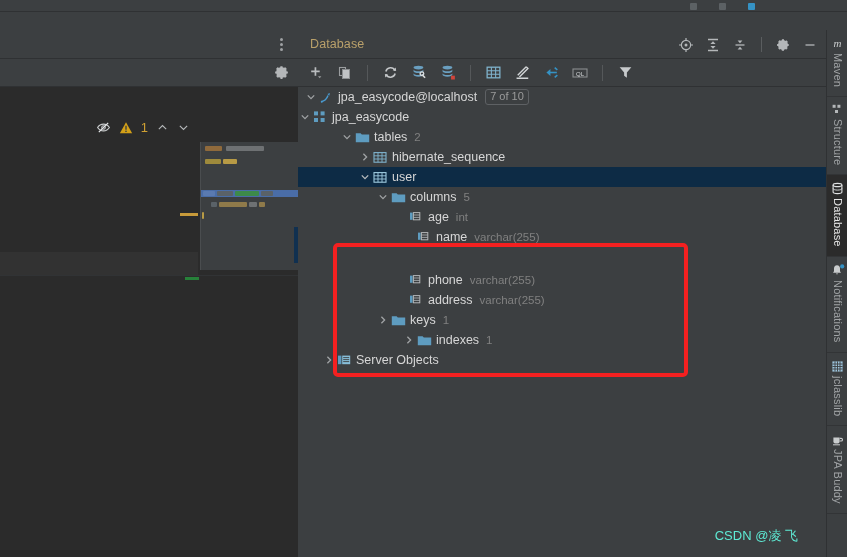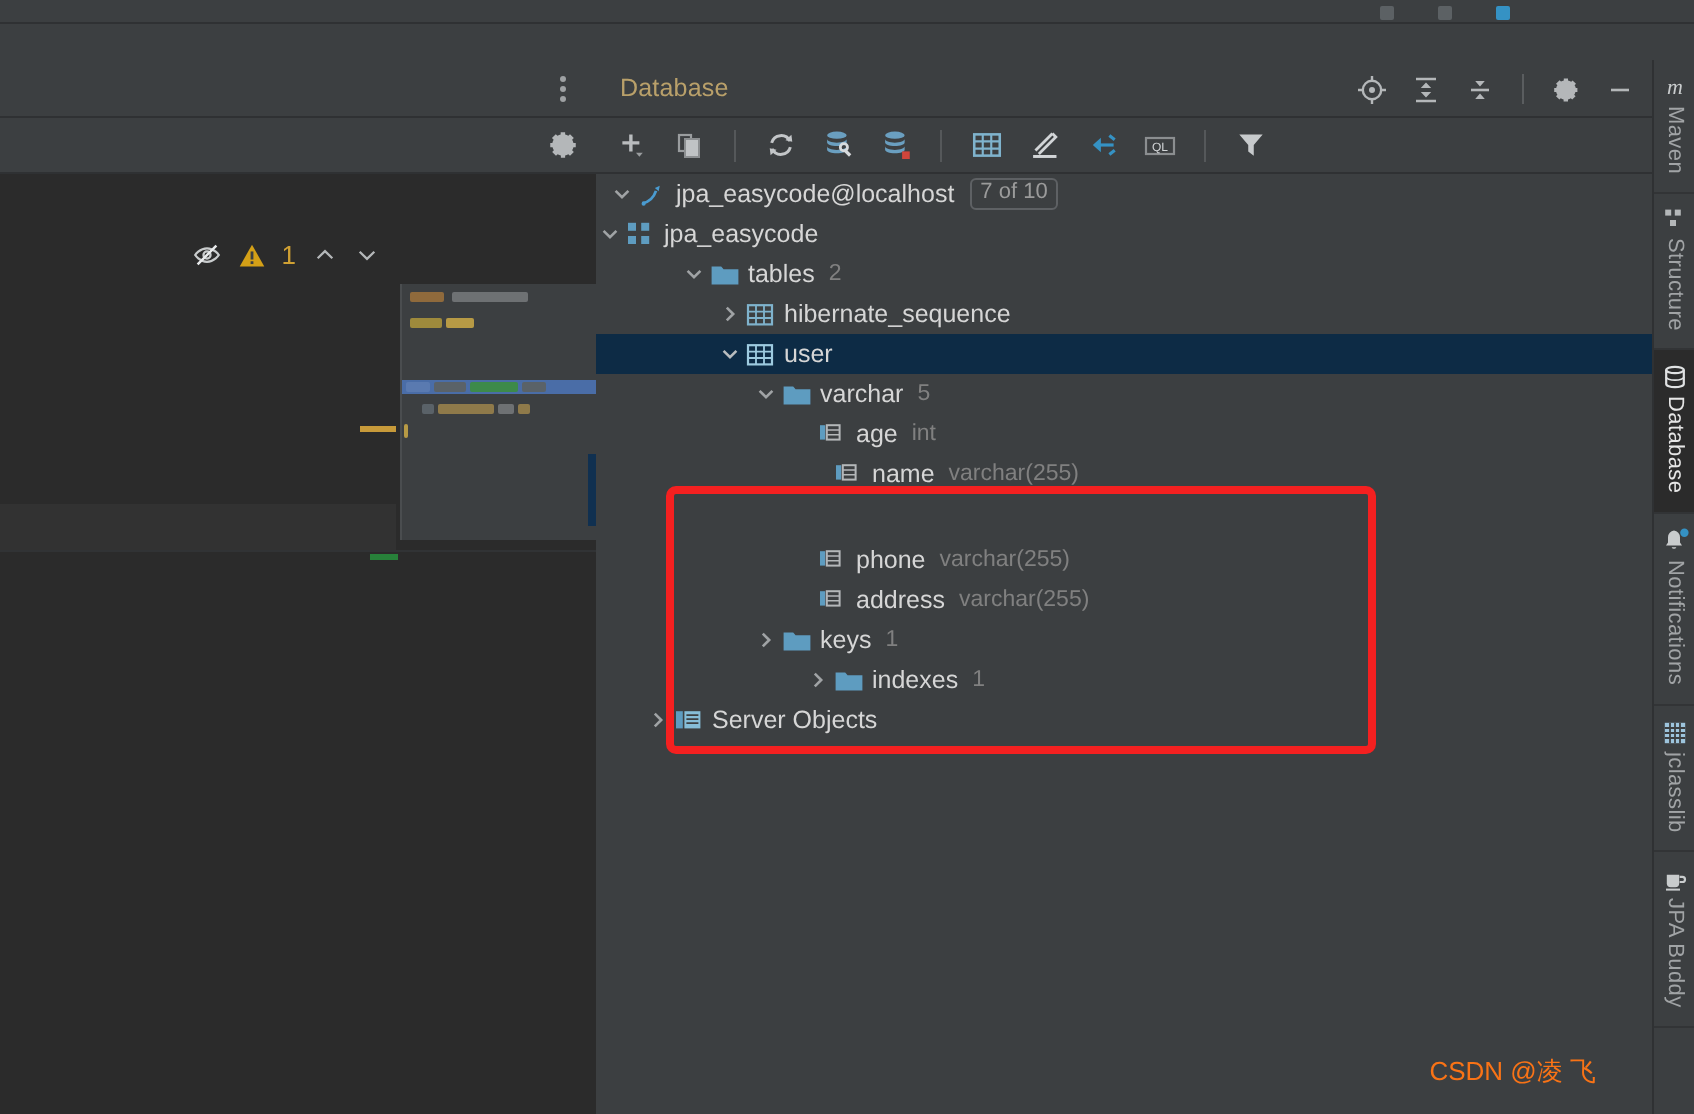--- a/index.html
+++ b/index.html
@@ -94,21 +94,21 @@
     border: 1px solid #5e6164; border-radius: 3px; padding: 0 4px 1px 4px; line-height: 13px;
   }
 
   
   .redbox {
     position: absolute; left: 35px; top: 156px; width: 355px; height: 134px;
     border: 4px solid #f42020; border-radius: 5px; pointer-events: none;
   }
 
   
-  .watermark { position: absolute; right: 28px; bottom: 12px; color: #f97316; font-size: 13px; }
+  .watermark { position: absolute; right: 28px; bottom: 12px; color: #5eead4; font-size: 13px; }
 
   
   .rsidebar {
     position: absolute; left: 826px; top: 30px; width: 21px; height: 527px;
     background: #3c3f41; border-left: 1px solid #2f3133;
   }
   .stab {
     position: relative; width: 21px; padding: 7px 0 9px 0;
     display: flex; flex-direction: column; align-items: center; gap: 3px;
     cursor: pointer; border-bottom: 1px solid #323436;
@@ -406,21 +406,21 @@
         <span class="twisty">
           <svg width="10" height="10" viewBox="0 0 10 10">
               <path fill="none" stroke="#a0a3a5" stroke-width="1.3" d="M1.8 3.4L5 6.6l3.2-3.2"></path>
             </svg>
         </span>
         <span class="ico">
           <svg width="15" height="13" viewBox="0 0 15 13">
             <path fill="#5e9cc0" d="M0.8 2.2h4.8l1.2 1.4h7.4v7.6H0.8z"></path>
           </svg>
         </span>
-        <span class="lbl b">varchar</span>
+        <span class="lbl b">columns</span>
         <span class="sub">5</span>
       </div>
 
 
       <div class="row" style="padding-left:96px;">
         <span class="twisty"></span>
         <span class="ico">
           <svg width="15" height="13" viewBox="0 0 15 13">
             <rect x="1" y="1.6" width="2.6" height="7.2" fill="#5e9cc0"></rect>
             <rect x="4.4" y="1.6" width="6.4" height="7.2" fill="none" stroke="#b4b7b9" stroke-width="1"></rect>

